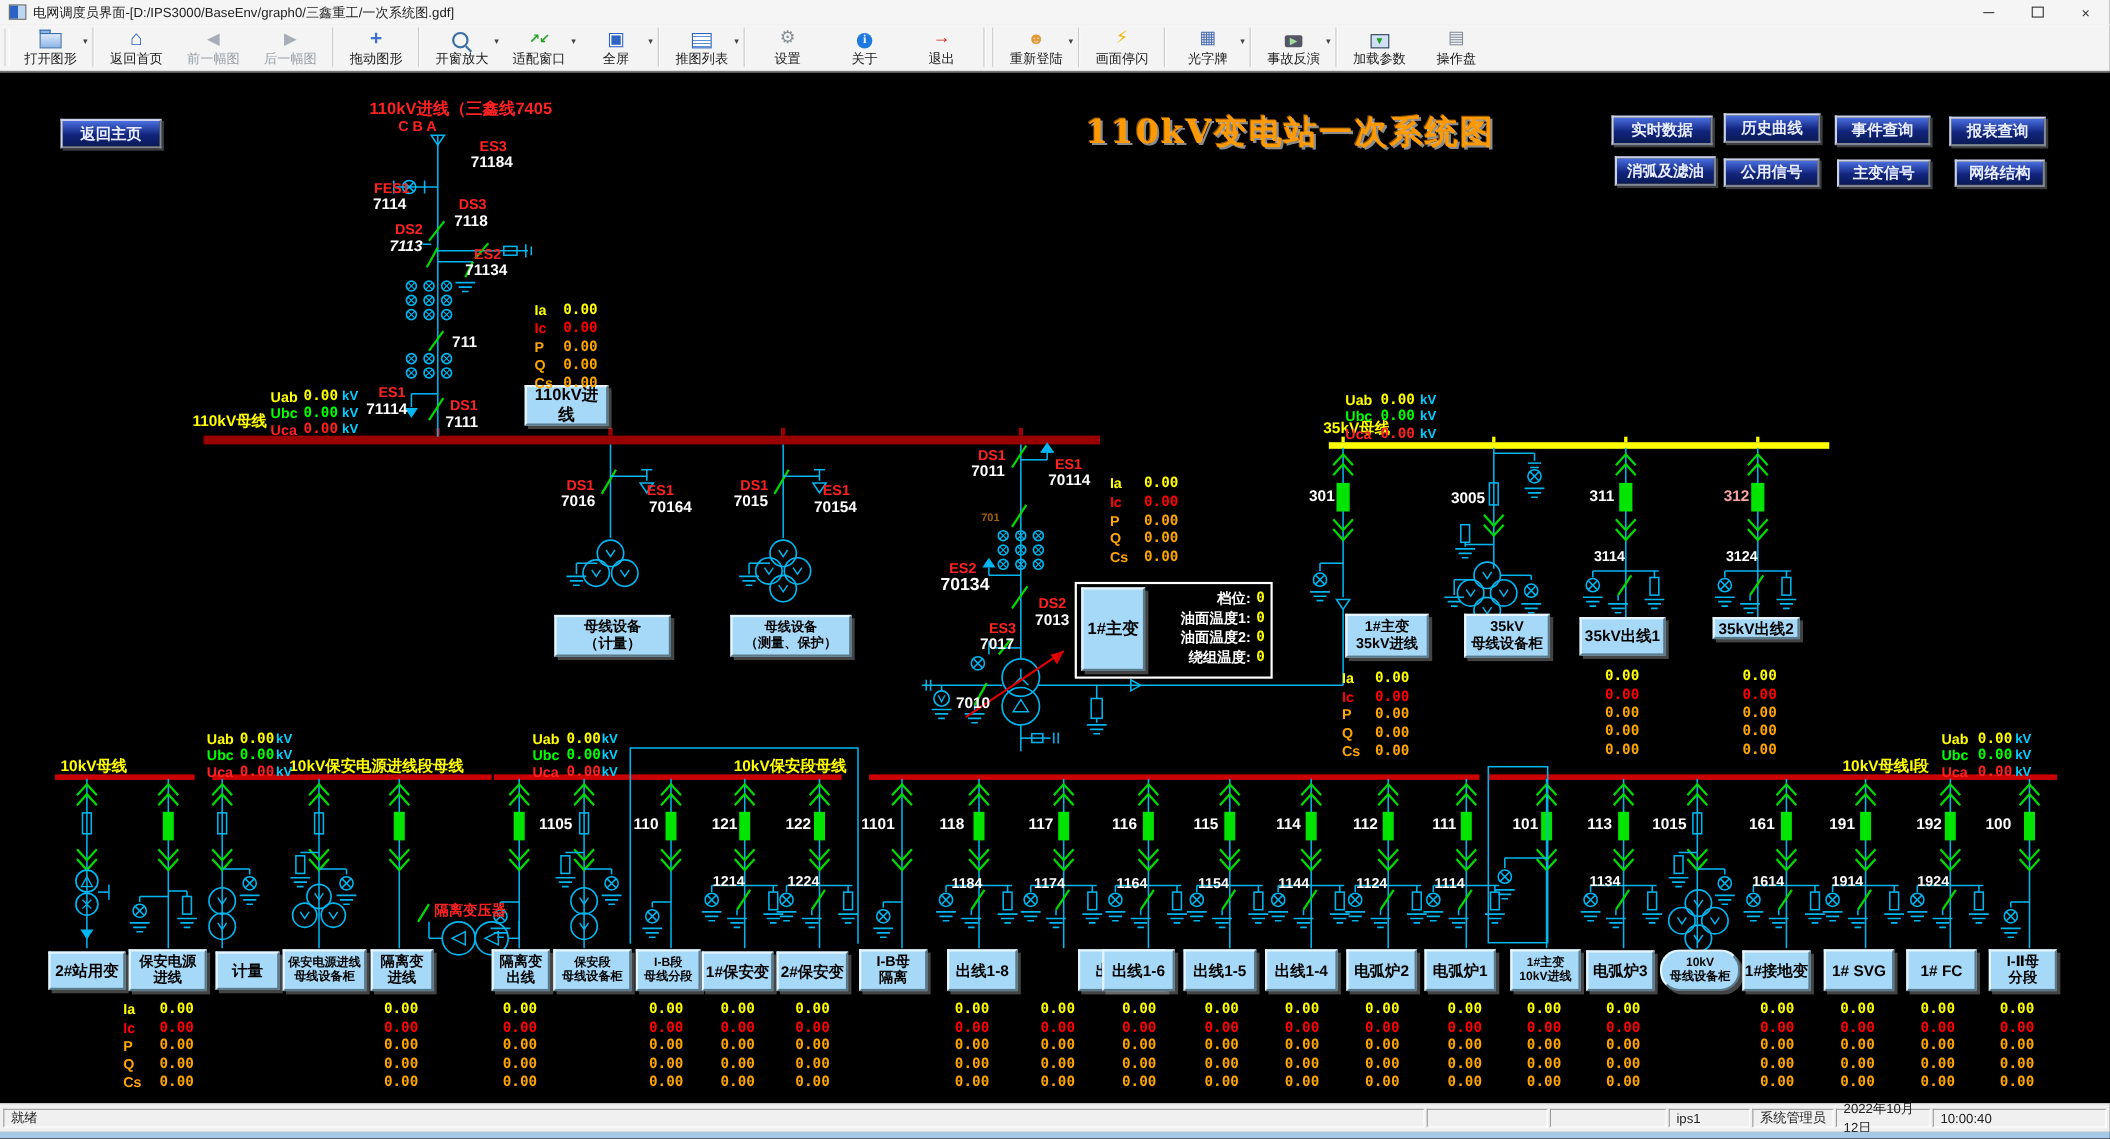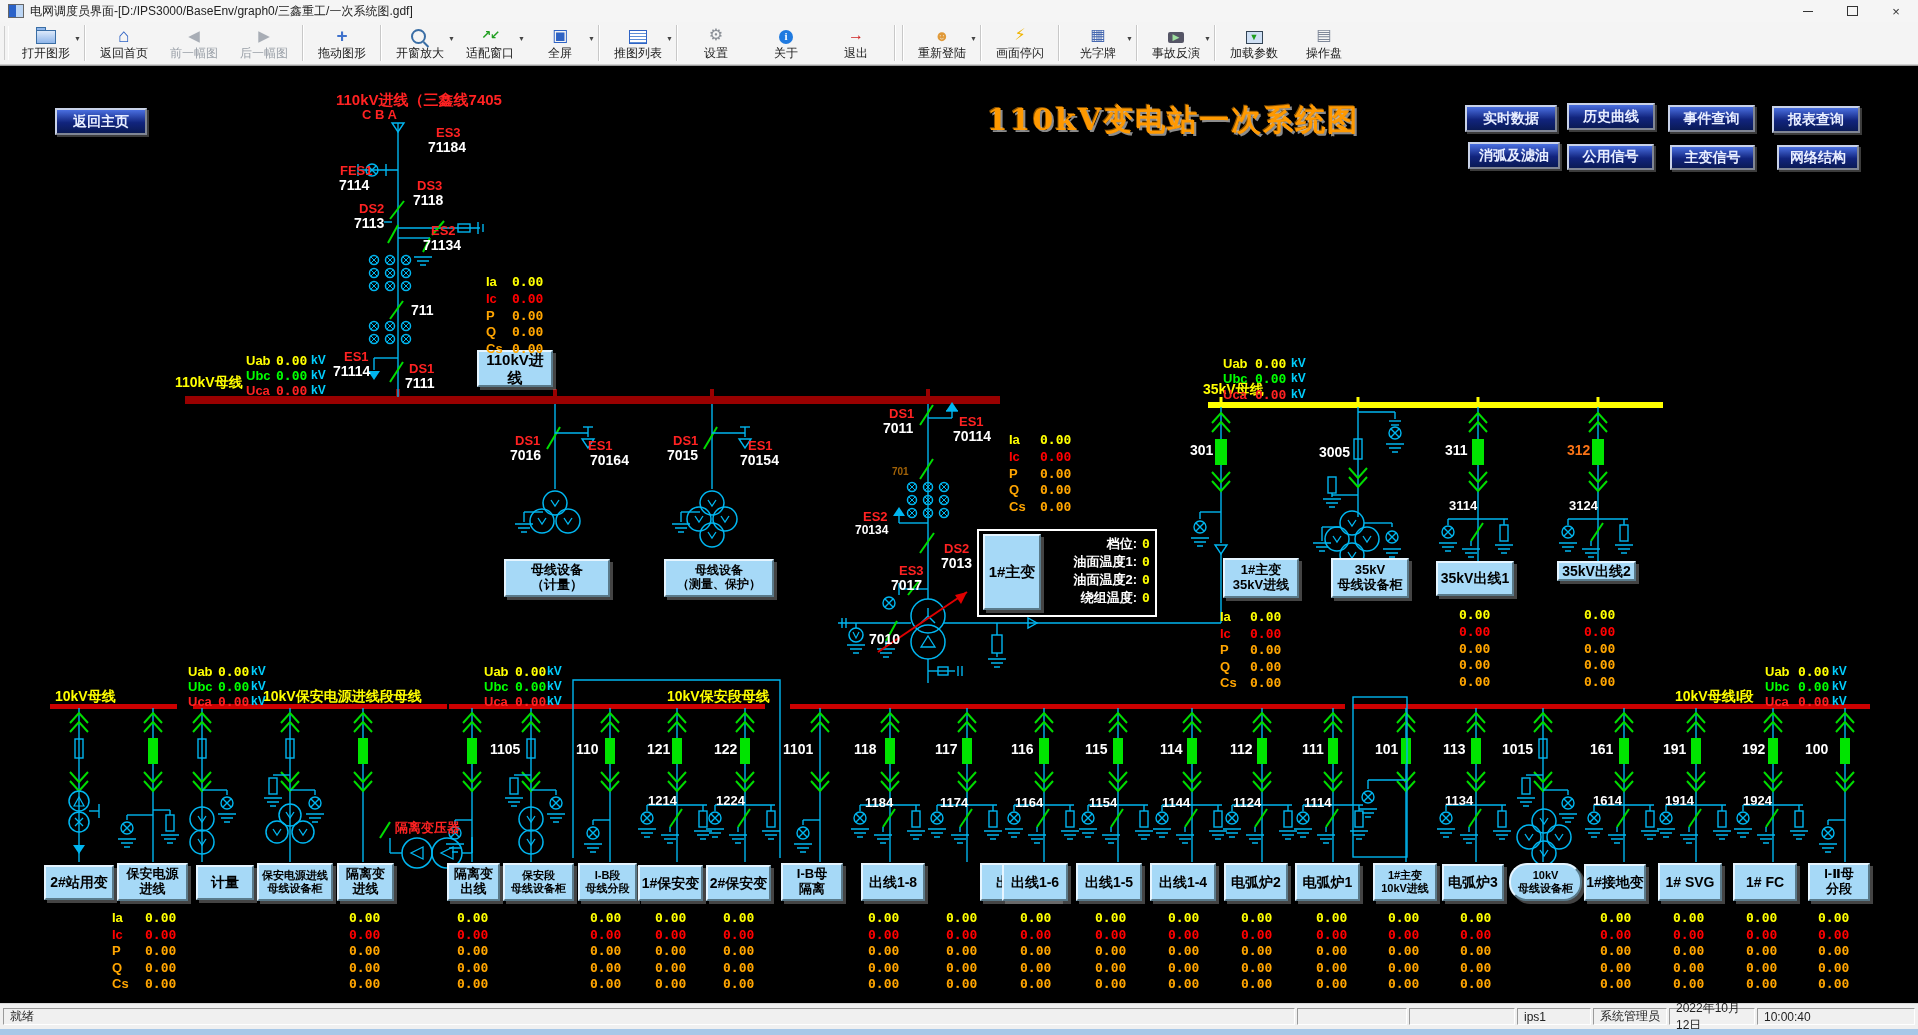--- a/index.html
+++ b/index.html
@@ -802,21 +802,21 @@
     <div class="navbtn" style="left:55px;top:33px;width:92px;height:27px;">返回主页</div>
   <span class="lbl " style="left: 336px; top: 17px; color: rgb(255, 34, 34); font-size: 15px;">110kV进线（三鑫线7405</span>
       <span class="lbl " style="left: 362px; top: 33px; color: rgb(255, 34, 34); font-size: 13px;">C B A</span>
       <span class="lbl " style="left: 436px; top: 51px; color: rgb(255, 34, 34); font-size: 13px;">ES3</span>
       <span class="lbl " style="left: 428px; top: 65px; color: rgb(255, 255, 255); font-size: 14px;">71184</span>
       <span class="lbl " style="left: 340px; top: 89px; color: rgb(255, 34, 34); font-size: 13px;">FES1</span>
       <span class="lbl " style="left: 339px; top: 103px; color: rgb(255, 255, 255); font-size: 14px;">7114</span>
       <span class="lbl " style="left: 417px; top: 104px; color: rgb(255, 34, 34); font-size: 13px;">DS3</span>
       <span class="lbl " style="left: 413px; top: 118px; color: rgb(255, 255, 255); font-size: 14px;">7118</span>
       <span class="lbl " style="left: 359px; top: 127px; color: rgb(255, 34, 34); font-size: 13px;">DS2</span>
-      <span class="lbl " style="left: 354px; top: 141px; color: rgb(255, 255, 255); font-size: 14px;">7113</span>
+      <span class="lbl " style="left: 354px; top: 141px; color: rgb(255, 255, 255); font-size: 14px; font-style: italic;">7113</span>
       <span class="lbl " style="left: 431px; top: 149px; color: rgb(255, 34, 34); font-size: 13px;">ES2</span>
       <span class="lbl " style="left: 423px; top: 163px; color: rgb(255, 255, 255); font-size: 14px;">71134</span>
       <span class="lbl " style="left: 411px; top: 228px; color: rgb(255, 255, 255); font-size: 14px;">711</span>
       <span class="lbl " style="left: 344px; top: 275px; color: rgb(255, 34, 34); font-size: 13px;">ES1</span>
       <span class="lbl " style="left: 333px; top: 289px; color: rgb(255, 255, 255); font-size: 14px;">71114</span>
       <span class="lbl " style="left: 409px; top: 287px; color: rgb(255, 34, 34); font-size: 13px;">DS1</span>
       <span class="lbl " style="left: 405px; top: 301px; color: rgb(255, 255, 255); font-size: 14px;">7111</span>
       <span class="lbl " style="left: 175px; top: 300px; color: rgb(255, 255, 0); font-size: 14px;">110kV母线</span>
       <span class="lbl " style="left: 515px; top: 359px; color: rgb(255, 34, 34); font-size: 13px;">DS1</span>
       <span class="lbl " style="left: 510px; top: 373px; color: rgb(255, 255, 255); font-size: 14px;">7016</span>
@@ -825,31 +825,31 @@
       <span class="lbl " style="left: 673px; top: 359px; color: rgb(255, 34, 34); font-size: 13px;">DS1</span>
       <span class="lbl " style="left: 667px; top: 373px; color: rgb(255, 255, 255); font-size: 14px;">7015</span>
       <span class="lbl " style="left: 748px; top: 364px; color: rgb(255, 34, 34); font-size: 13px;">ES1</span>
       <span class="lbl " style="left: 740px; top: 378px; color: rgb(255, 255, 255); font-size: 14px;">70154</span>
       <span class="lbl " style="left: 889px; top: 332px; color: rgb(255, 34, 34); font-size: 13px;">DS1</span>
       <span class="lbl " style="left: 883px; top: 346px; color: rgb(255, 255, 255); font-size: 14px;">7011</span>
       <span class="lbl " style="left: 959px; top: 340px; color: rgb(255, 34, 34); font-size: 13px;">ES1</span>
       <span class="lbl " style="left: 953px; top: 354px; color: rgb(255, 255, 255); font-size: 14px;">70114</span>
       <span class="lbl " style="left: 892px; top: 392px; color: #a16207; font-size: 10px;">701</span>
       <span class="lbl " style="left: 863px; top: 435px; color: rgb(255, 34, 34); font-size: 13px;">ES2</span>
-      <span class="lbl " style="left: 855px; top: 449px; color: rgb(255, 255, 255); font-size: 12px;">70134</span>
+      <span class="lbl " style="left: 855px; top: 449px; color: rgb(255, 255, 255); font-size: 16px;">70134</span>
       <span class="lbl " style="left: 944px; top: 467px; color: rgb(255, 34, 34); font-size: 13px;">DS2</span>
       <span class="lbl " style="left: 941px; top: 481px; color: rgb(255, 255, 255); font-size: 14px;">7013</span>
       <span class="lbl " style="left: 899px; top: 489px; color: rgb(255, 34, 34); font-size: 13px;">ES3</span>
       <span class="lbl " style="left: 891px; top: 503px; color: rgb(255, 255, 255); font-size: 14px;">7017</span>
       <span class="lbl " style="left: 869px; top: 557px; color: rgb(255, 255, 255); font-size: 14px;">7010</span>
       <span class="lbl " style="left: 1203px; top: 307px; color: rgb(255, 255, 0); font-size: 14px;">35kV母线</span>
       <span class="lbl " style="left: 1190px; top: 368px; color: rgb(255, 255, 255); font-size: 14px;">301</span>
       <span class="lbl " style="left: 1319px; top: 370px; color: rgb(255, 255, 255); font-size: 14px;">3005</span>
       <span class="lbl " style="left: 1445px; top: 368px; color: rgb(255, 255, 255); font-size: 14px;">311</span>
-      <span class="lbl " style="left: 1567px; top: 368px; color: #f97316; font-size: 14px;">312</span>
+      <span class="lbl " style="left: 1567px; top: 368px; color: #fca5a5; font-size: 14px;">312</span>
       <span class="lbl " style="left: 1449px; top: 424px; color: rgb(255, 255, 255); font-size: 13px;">3114</span>
       <span class="lbl " style="left: 1569px; top: 424px; color: rgb(255, 255, 255); font-size: 13px;">3124</span>
       <span class="lbl " style="left: 55px; top: 614px; color: rgb(255, 255, 0); font-size: 14px;">10kV母线</span>
       <span class="lbl " style="left: 263px; top: 614px; color: rgb(255, 255, 0); font-size: 14px;">10kV保安电源进线段母线</span>
       <span class="lbl " style="left: 667px; top: 614px; color: rgb(255, 255, 0); font-size: 14px;">10kV保安段母线</span>
       <span class="lbl " style="left: 1675px; top: 614px; color: rgb(255, 255, 0); font-size: 14px;">10kV母线I段</span>
       <span class="lbl " style="left: 395px; top: 746px; color: rgb(255, 34, 34); font-size: 13px;">隔离变压器</span>
       <span class="lbl " style="left: 490px; top: 667px; color: rgb(255, 255, 255); font-size: 14px;">1105</span>
       <span class="lbl " style="left: 576px; top: 667px; color: rgb(255, 255, 255); font-size: 14px;">110</span>
       <span class="lbl " style="left: 647px; top: 667px; color: rgb(255, 255, 255); font-size: 14px;">121</span>

